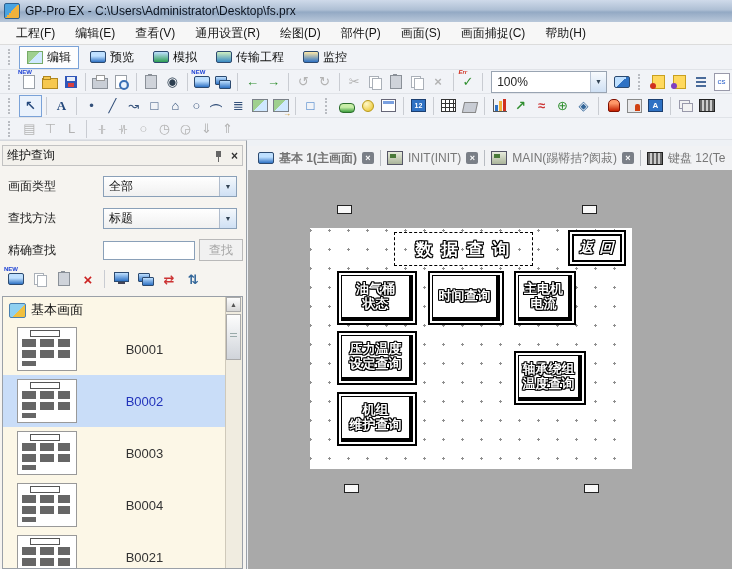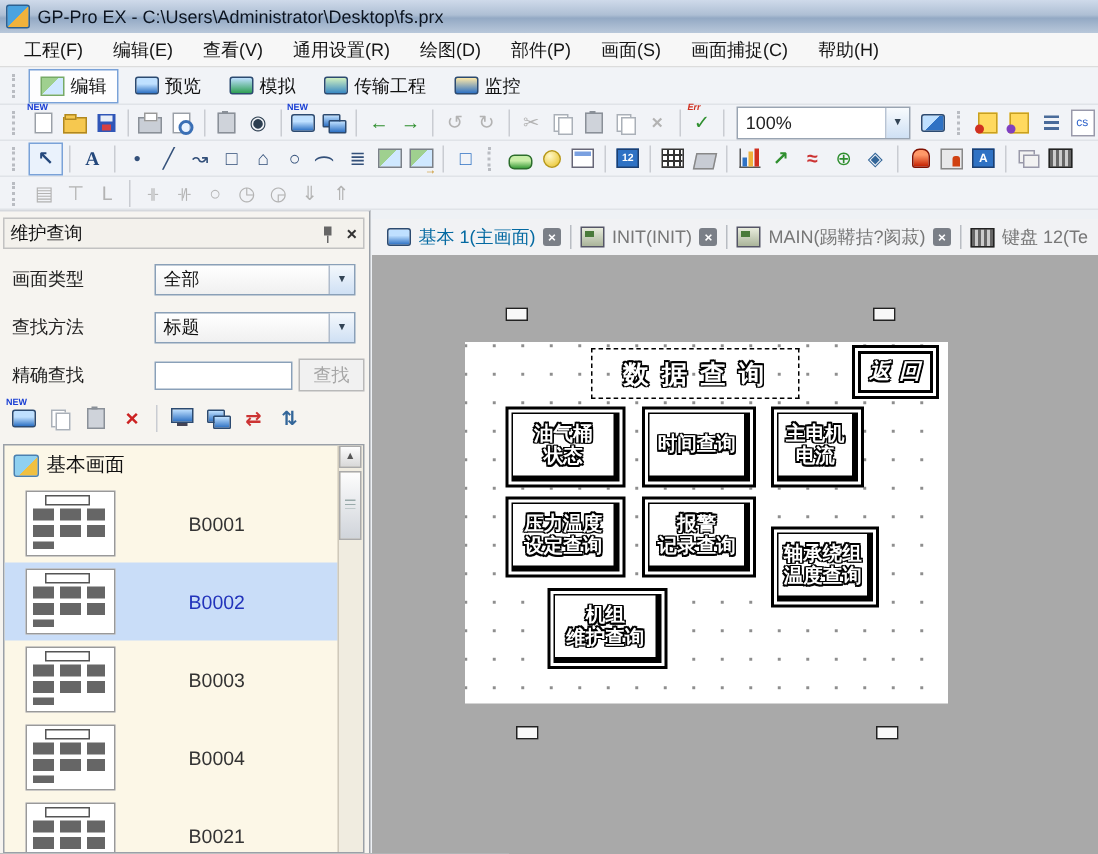--- a/index.html
+++ b/index.html
@@ -548,21 +548,21 @@
       <div id="list-scroll">
         <span class="sc-btn">▲</span>
         <span class="sc-thumb"></span>
       </div>
     </div>
   </div>
 
   <div id="tabbar">
     <span class="tab">
       <span class="mini-screen"></span>
-      <span class="tab-label" style="color:#0369a1;">基本 1(主画面)</span>
+      <span class="tab-label" style="color:#737373;font-weight:bold;">基本 1(主画面)</span>
       <span class="tab-close">×</span>
     </span>
     <span class="tabsep"></span>
     <span class="tab">
       <span class="t-init-icon"></span>
       <span class="tab-label">INIT(INIT)</span>
       <span class="tab-close">×</span>
     </span>
     <span class="tabsep"></span>
     <span class="tab">
@@ -610,33 +610,27 @@
           <span class="cb-line outline-text">主电机</span>
           <span class="cb-line outline-text">电流</span>
         </div>
       </div>
       <div class="cbtn" style="left:27px;top:103px;width:80px;height:54px;">
         <div class="cb-inner">
           <span class="cb-line outline-text">压力温度</span>
           <span class="cb-line outline-text">设定查询</span>
         </div>
       </div>
-      <div class="cbtn" style="left:118px;top:103px;width:76px;height:54px;">
-        <div class="cb-inner">
-          <span class="cb-line outline-text">报警</span>
-          <span class="cb-line outline-text">记录查询</span>
-        </div>
-      </div>
       <div class="cbtn" style="left:204px;top:103px;width:72px;height:54px;margin-top:20px;">
         <div class="cb-inner">
           <span class="cb-line outline-text">轴承绕组</span>
           <span class="cb-line outline-text">温度查询</span>
         </div>
       </div>
-      <div class="cbtn" style="left:27px;top:164px;width:80px;height:54px;margin-left:28px;">
+      <div class="cbtn" style="left:27px;top:164px;width:80px;height:54px;">
         <div class="cb-inner">
           <span class="cb-line outline-text">机组</span>
           <span class="cb-line outline-text">维护查询</span>
         </div>
       </div>
     </div>
   </div>
 
 </div>
 

